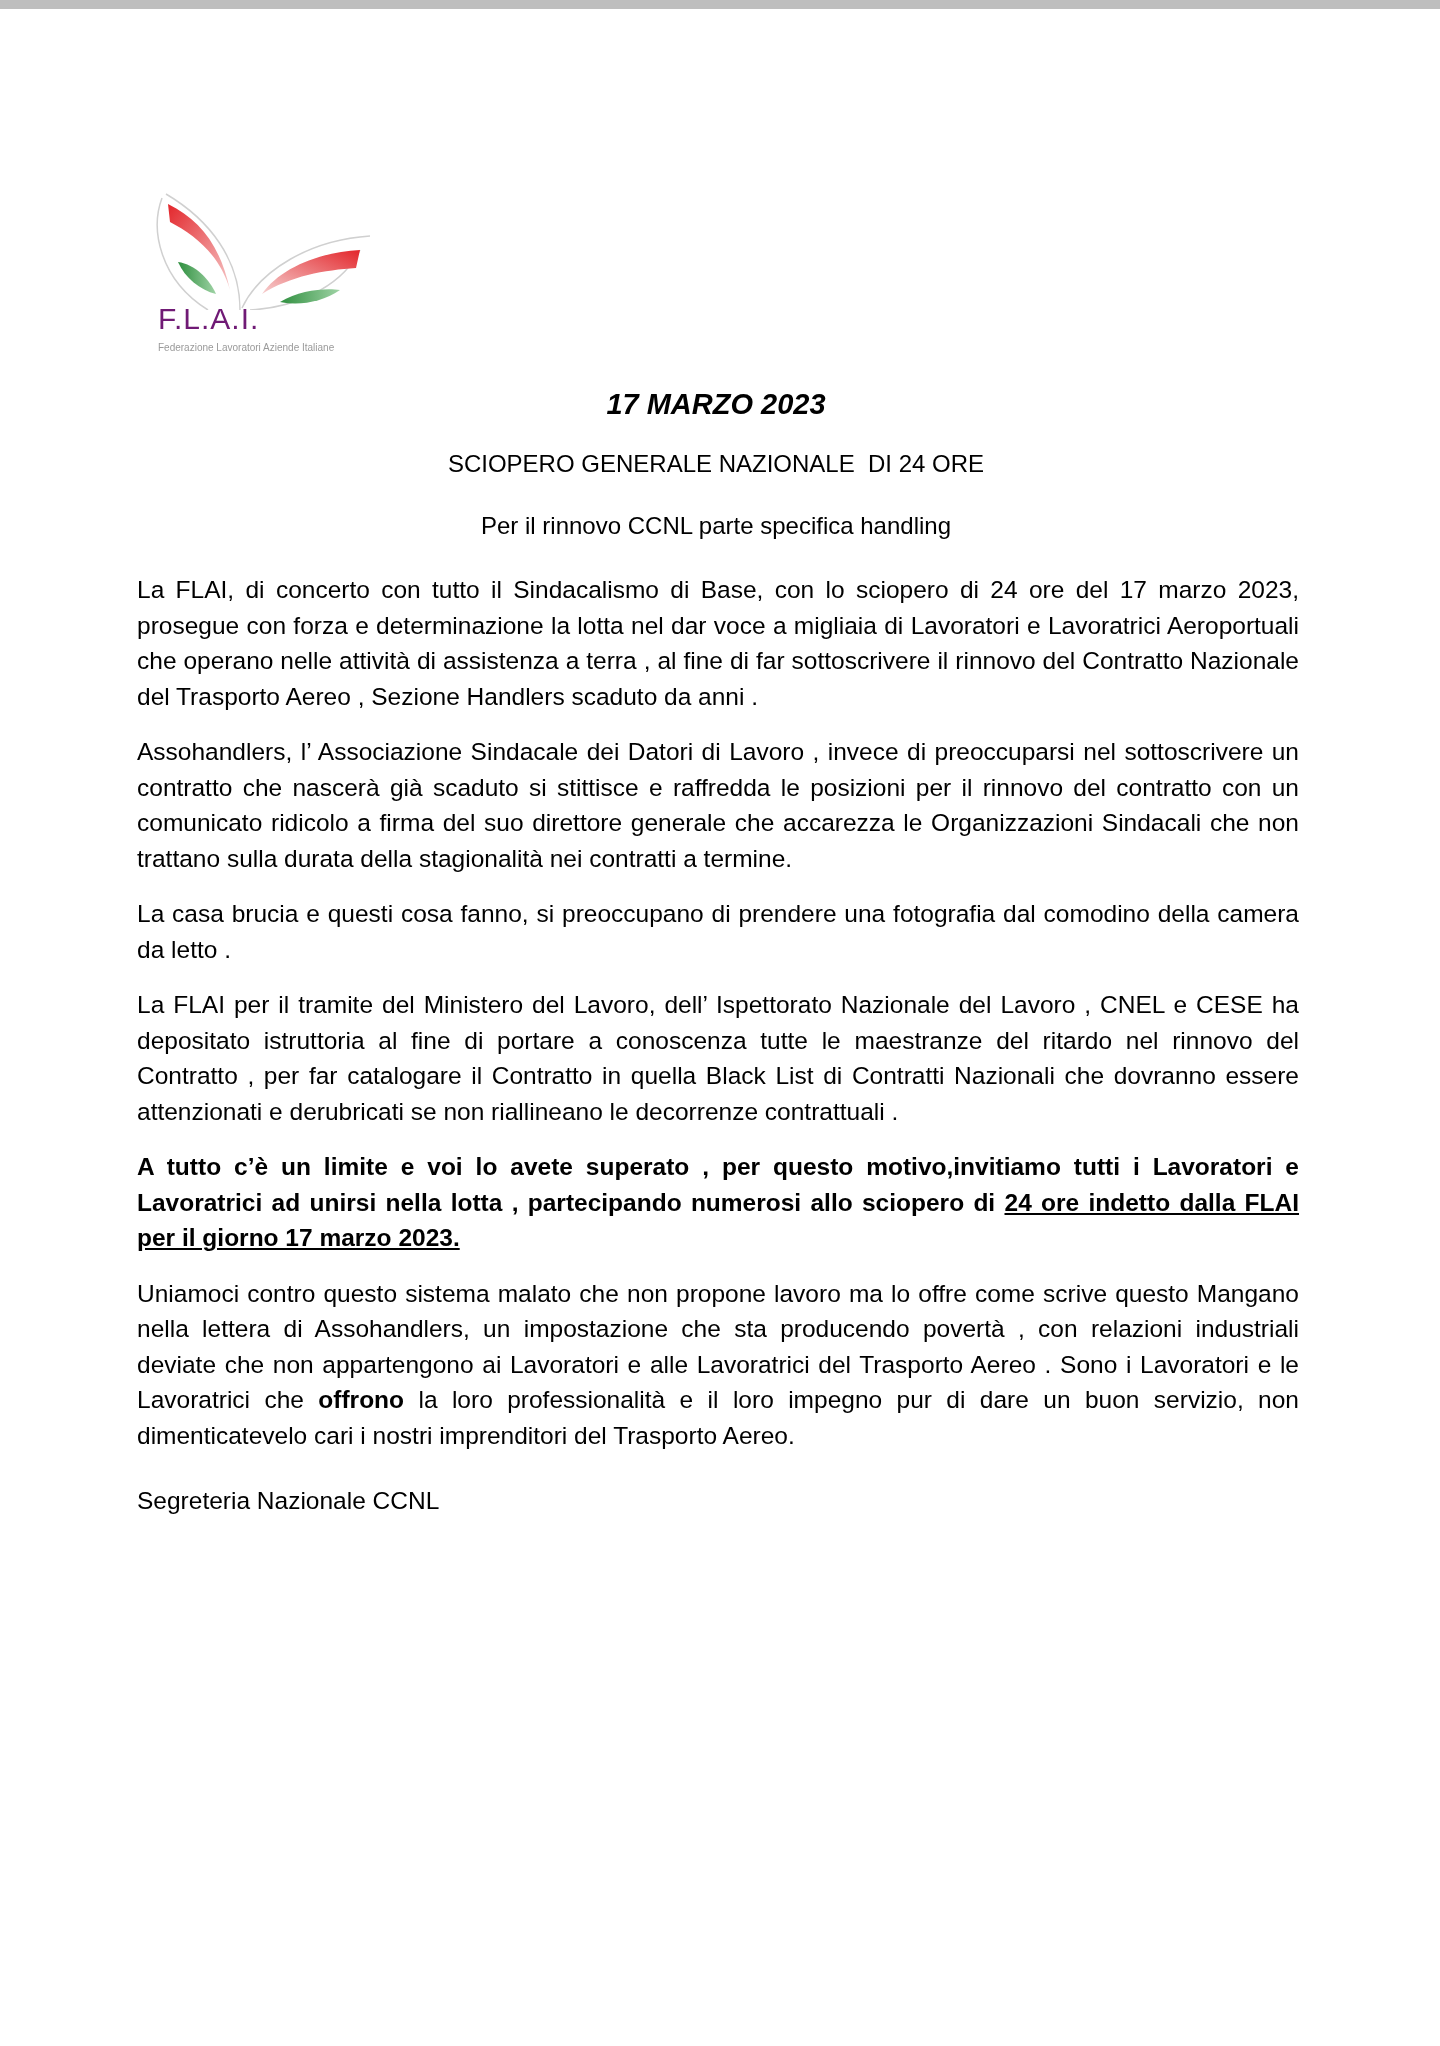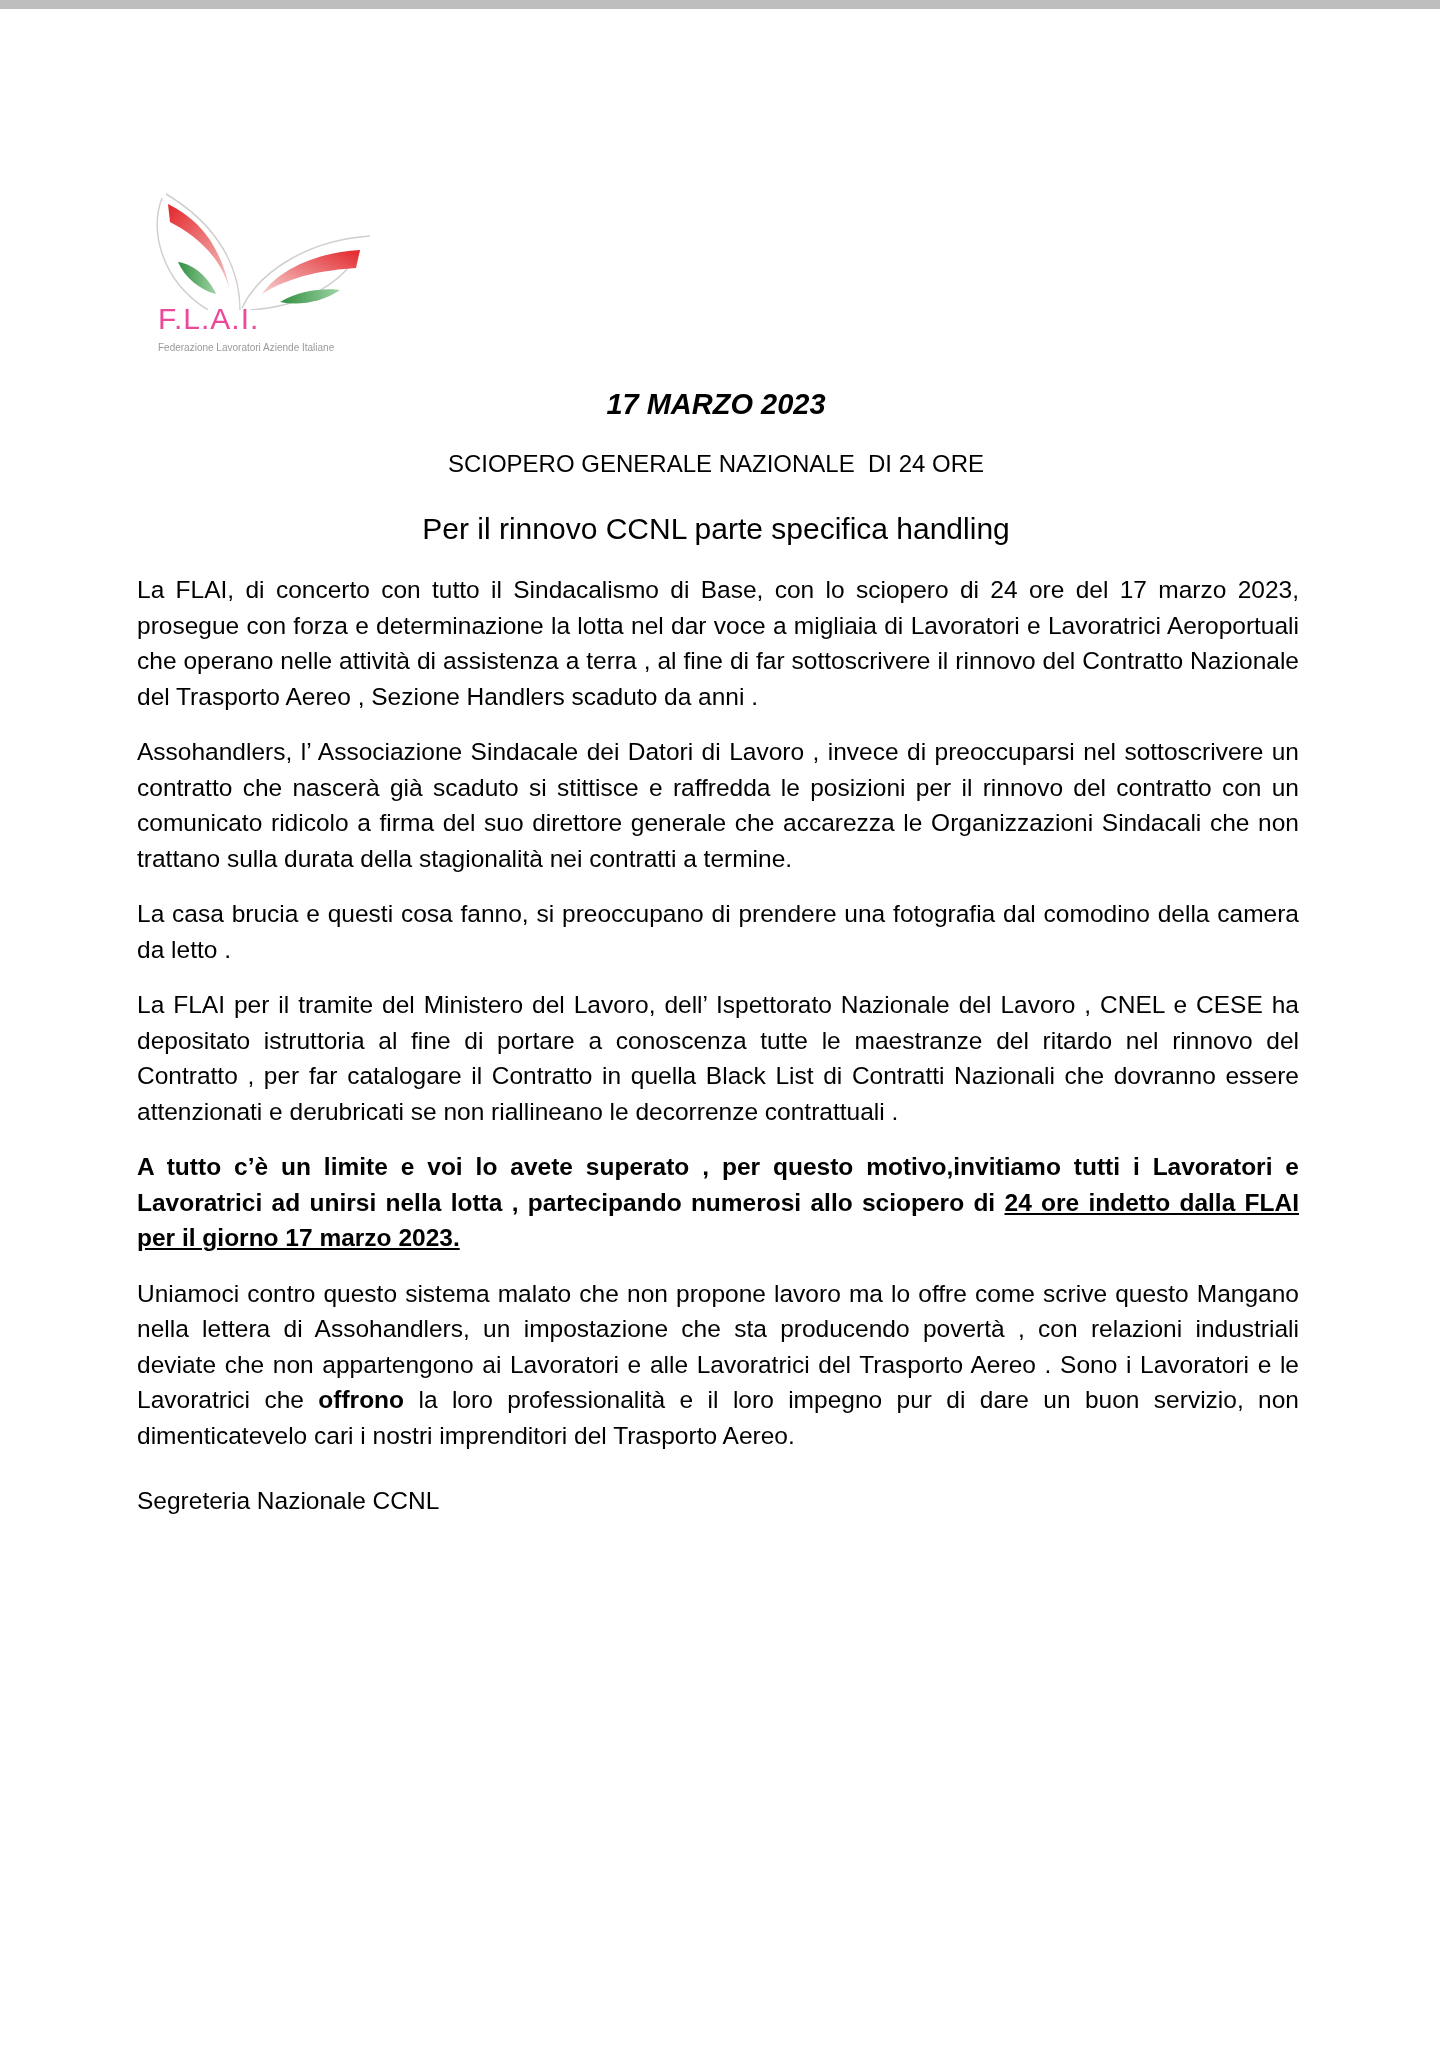--- a/index.html
+++ b/index.html
@@ -1,28 +1,28 @@
 <!DOCTYPE html>
 <html><head>
 <meta charset="utf-8">
 <style>
   html, body { margin: 0; padding: 0; background: #ffffff; }
   body { width: 1440px; height: 2046px; position: relative; overflow: hidden;
          font-family: "Liberation Sans", sans-serif; color: #000; }
   .top-bar { position: absolute; left: 0; top: 0; width: 1440px; height: 9px; background: #bebebe; }
   .logo { position: absolute; left: 150px; top: 190px; width: 230px; height: 170px; }
   .logo svg { display: block; }
-  .logo-letters { position: absolute; left: 8px; top: 112px; font-size: 30px; color: #ec4899;
+  .logo-letters { position: absolute; left: 8px; top: 112px; font-size: 30px; color: #701a75;
                   letter-spacing: 1px; font-family: "Liberation Sans", sans-serif; font-weight: 300; }
   .logo-sub { position: absolute; left: 8px; top: 152px; font-size: 10px; color: #9a9a9a; white-space: nowrap; }
 
   .heading { position: absolute; left: 0; width: 1432px; text-align: center; }
   .h-date { top: 388px; font-size: 29px; font-weight: bold; font-style: italic; }
   .h-title { top: 450px; font-size: 24px; }
-  .h-sub { top: 512px; font-size: 30px; }
+  .h-sub { top: 512px; font-size: 24px; }
 
   .content { position: absolute; left: 137px; width: 1166px; top: 572px;
              font-size: 24.5px; line-height: 35.5px; }
   .content p { margin: 0 4px 20px 0; text-align: justify; text-align-last: left; }
   .bold { font-weight: bold; }
   .u { text-decoration: underline; }
   .place-date { text-align: right !important; font-style: italic; font-size: 21px; margin-top: 4px !important; }
   .signature { margin-top: 30px !important; }
 </style>
 </head>

